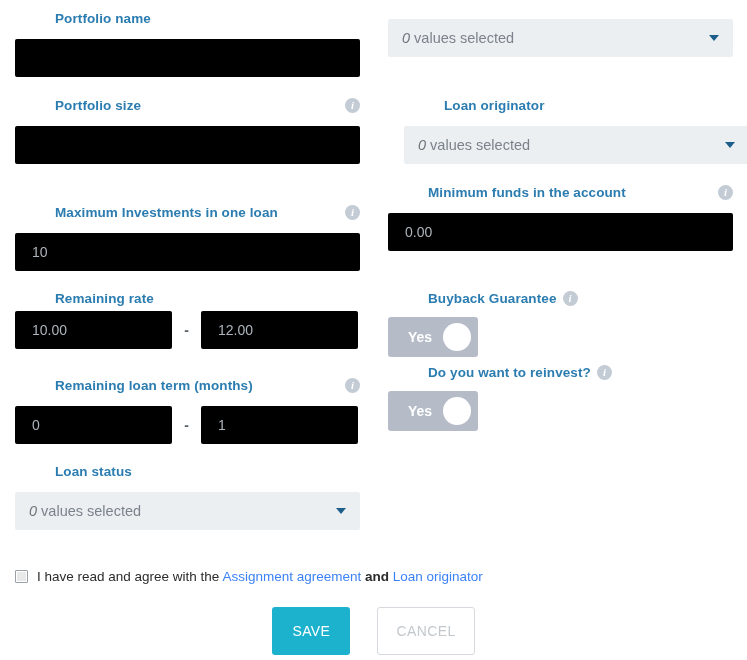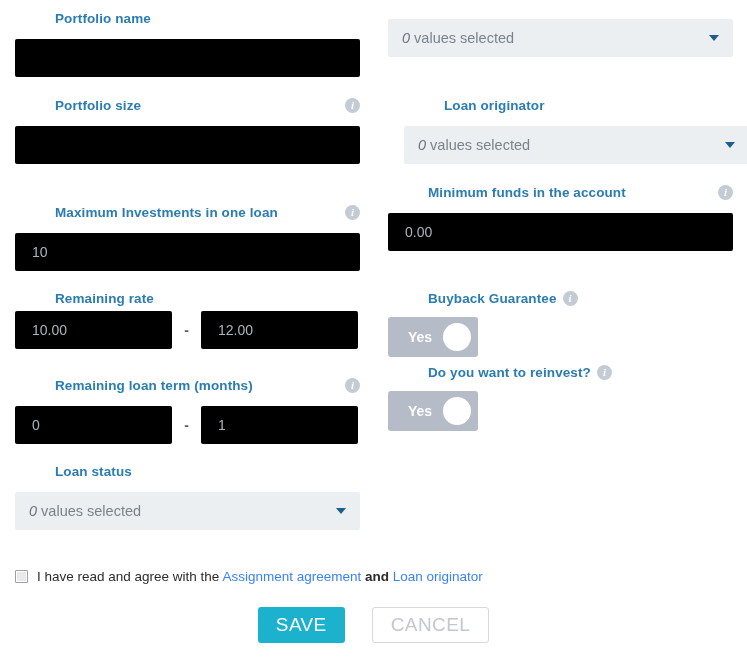--- a/index.html
+++ b/index.html
@@ -195,24 +195,24 @@
   .btn-row {
     position: absolute;
     left: 0;
     top: 607px;
     width: 747px;
     display: flex;
     justify-content: center;
     gap: 27px;
   }
   .btn {
-    height: 36px;
+    height: 48px;
     min-width: 78px;
     border-radius: 3px;
-    font-size: 19px;
+    font-size: 14px;
     letter-spacing: .4px;
     font-family: "Liberation Sans", sans-serif;
     cursor: pointer;
     border: none;
     padding: 0 18px;
   }
   .btn-save {
     background: #1cb2ce;
     color: #ffffff;
   }

